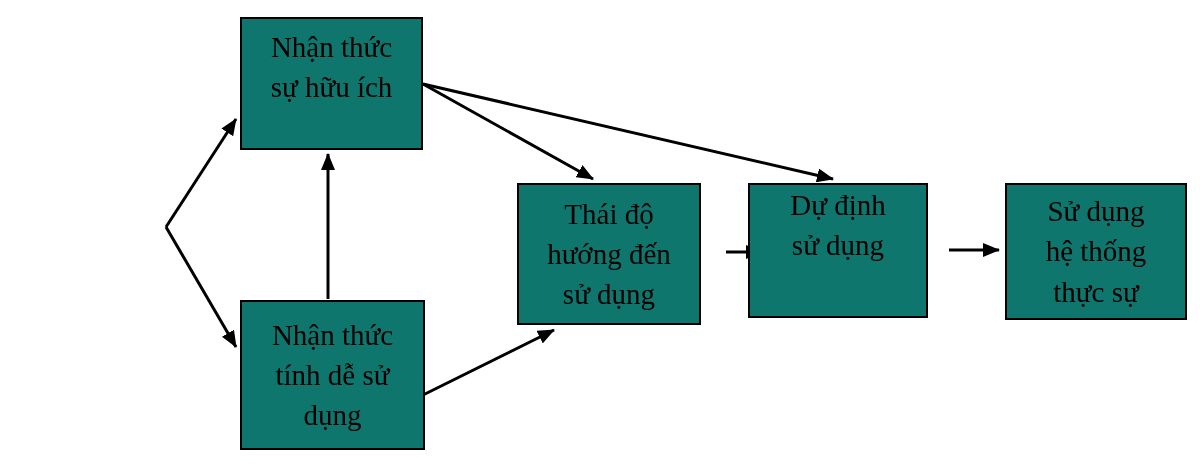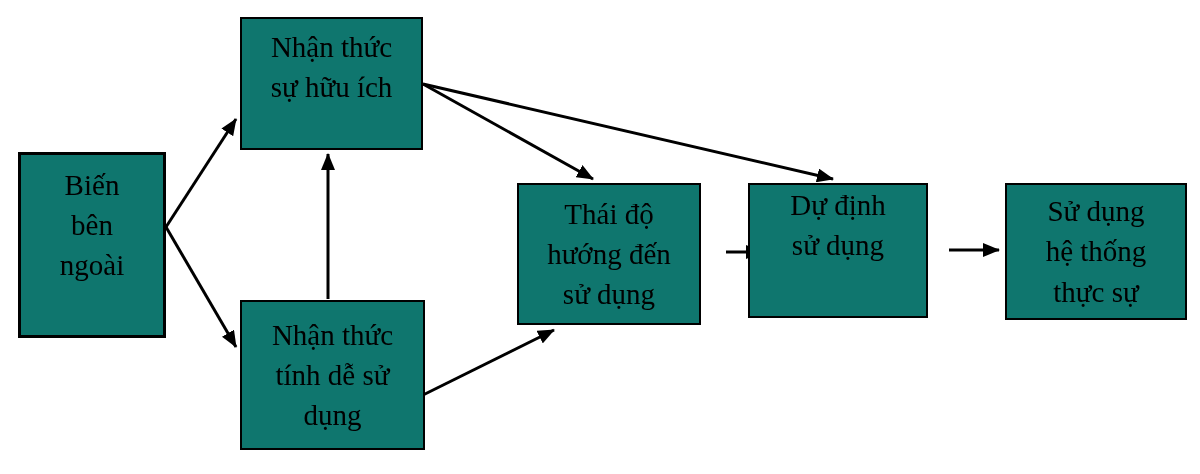--- a/index.html
+++ b/index.html
@@ -89,25 +89,20 @@
     <line x1="166" y1="227" x2="236" y2="119" marker-end="url(#arrowhead)"></line>
     <line x1="166" y1="227" x2="236" y2="347" marker-end="url(#arrowhead)"></line>
     <line x1="328" y1="299" x2="328" y2="154" marker-end="url(#arrowhead)"></line>
     <line x1="423" y1="84" x2="593" y2="179" marker-end="url(#arrowhead)"></line>
     <line x1="423" y1="84" x2="833" y2="179" marker-end="url(#arrowhead)"></line>
     <line x1="421" y1="396" x2="554" y2="330" marker-end="url(#arrowhead)"></line>
     <line x1="726" y1="252" x2="762" y2="252" marker-end="url(#arrowhead)"></line>
     <line x1="949" y1="250" x2="999" y2="250" marker-end="url(#arrowhead)"></line>
   </svg>
 
-  <div class="node node-ext">
-    <span class="node-label">Biến
-bên
-ngoài</span>
-  </div>
 
   <div class="node node-pu">
     <span class="node-label">Nhận thức
 sự hữu ích</span>
   </div>
 
   <div class="node node-peou">
     <span class="node-label">Nhận thức
 tính dễ sử
 dụng</span>

